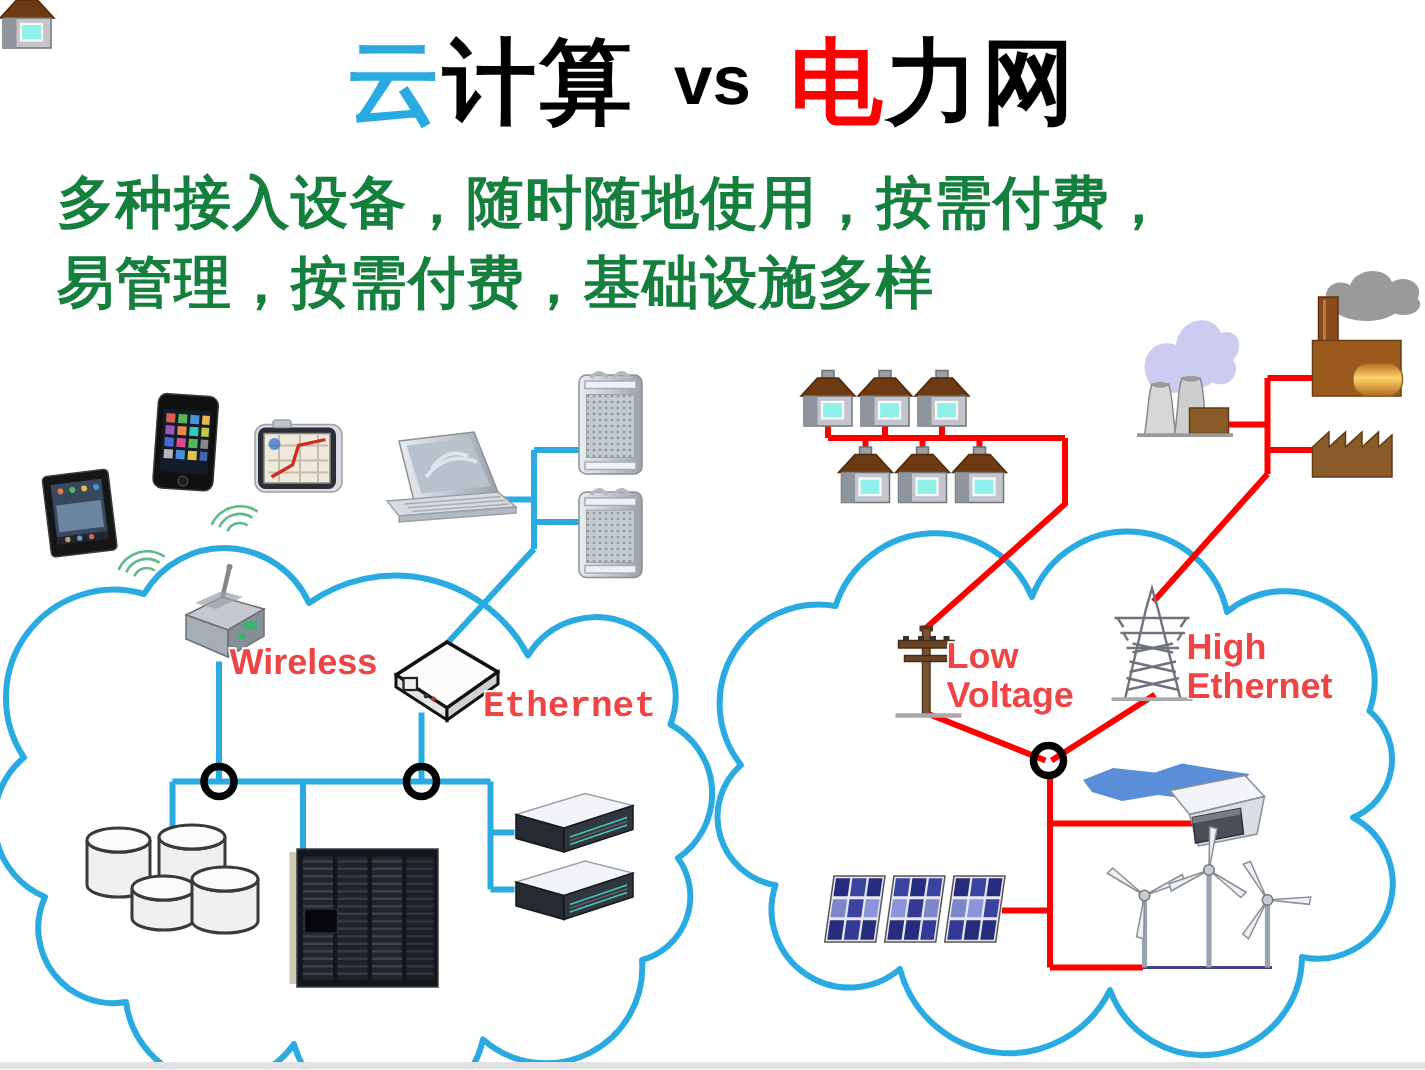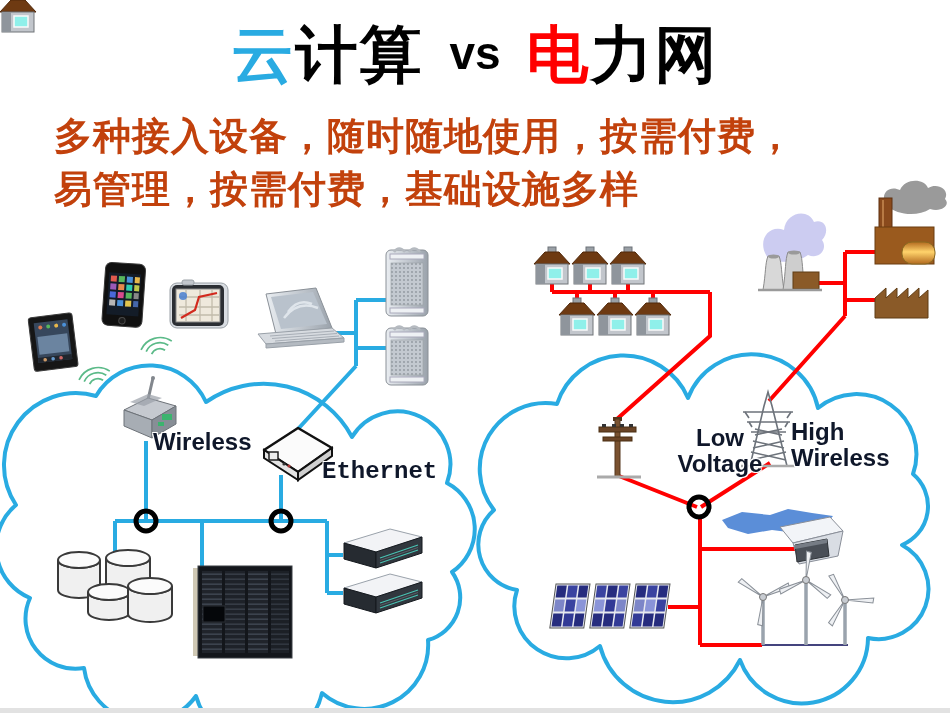--- a/index.html
+++ b/index.html
@@ -3,24 +3,24 @@
 <meta charset="utf-8">
 <style>
   html,body{margin:0;padding:0;background:#fff;}
   .slide{position:relative;width:950px;height:713px;background:#fff;overflow:hidden;
          font-family:"Liberation Sans",sans-serif;}
   .title{position:absolute;left:0;top:10px;width:950px;margin:0;text-align:center;
          font-size:62px;font-weight:bold;color:#000;letter-spacing:2px;line-height:86px;}
   .title .t-blue{color:#29abe2;}
   .title .t-red{color:#ff0000;}
   .title .t-vs{font-size:46px;margin:0 26px;vertical-align:7px;letter-spacing:0;}
-  .subtitle{position:absolute;left:54px;top:110px;width:880px;font-size:38px;font-weight:bold;
-            color:#c2410c;line-height:53px;letter-spacing:1px;}
+  .subtitle{position:absolute;left:38px;top:110px;width:880px;font-size:38px;font-weight:bold;
+            color:#15803d;line-height:53px;letter-spacing:1px;}
   .art{position:absolute;left:0;top:0;}
-  .net-label{position:absolute;font-size:24px;font-weight:bold;color:#0f172a;line-height:26px;
+  .net-label{position:absolute;font-size:24px;font-weight:bold;color:#ef4444;line-height:26px;
              text-shadow:1px 1px 0 #fff,-1px -1px 0 #fff,1px -1px 0 #fff,-1px 1px 0 #fff;z-index:5;}
   .brk{word-break:break-all;}
   .bottom-strip{position:absolute;left:0;top:708px;width:950px;height:5px;background:#e2e2e2;}
 </style>
 </head>
 <body>
 
 <div class="slide">
 
   <h1 class="title"><span class="t-blue">云</span><span>计算</span><span class="t-vs">vs</span><span class="t-red">电</span><span>力网</span></h1>
@@ -364,17 +364,17 @@
           <path d="M0,0 L28,-7 L28,-2 Z" transform="rotate(130)"></path>
           <path d="M0,0 L28,-7 L28,-2 Z" transform="rotate(250)"></path>
         </g>
         <circle cx="0" cy="0" r="3.5" fill="#c8ccd2" stroke="#777"></circle>
       </g>
     </g>
   </svg>
 
   <div class="net-label brk" style="left:153px;top:429px;width:102px;">Wireless</div>
   <div class="net-label" style="left:322px;top:459px;width:130px;font-family:Liberation Mono, monospace;">Ethernet</div>
-  <div class="net-label" style="left:668px;top:425px;width:104px;text-align:center;">Low Voltage</div>
-  <div class="net-label" style="left:791px;top:419px;width:104px;">High Wireless</div>
+  <div class="net-label" style="left:631px;top:425px;width:104px;">Low Voltage</div>
+  <div class="net-label" style="left:791px;top:419px;width:104px;">High Ethernet</div>
 
   <div class="bottom-strip"></div>
 </div>
 
 </body></html>

